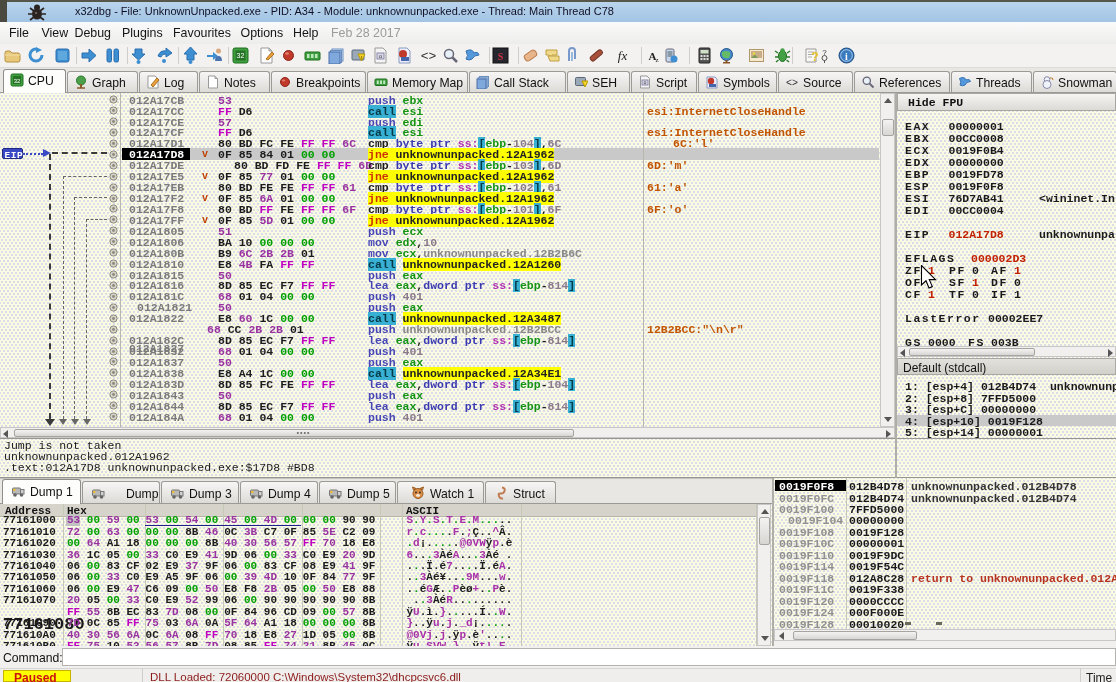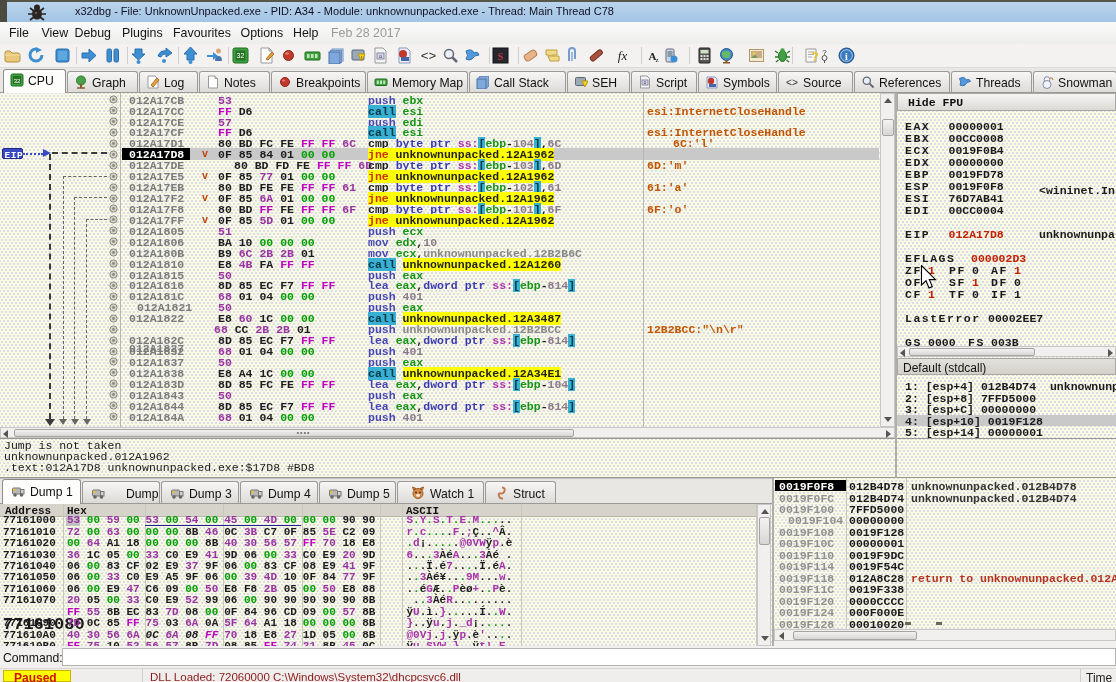--- a/index.html
+++ b/index.html
@@ -462,21 +462,21 @@
     <circle cx="4.5" cy="4.5" r="1.4" fill="#8a887e"></circle>
   </svg>
 <div class="a mono" style="left:129px;top:313.2px;color:#7b7b7b;">012A1822</div>
 <div class="a mono" style="left:218px;top:313.2px;"><span class="btk">E8</span><span> </span><span class="btp">60</span><span> </span><span class="btk">1C</span><span> </span><span class="bt0">00</span><span> </span><span class="bt0">00</span></div>
 <div class="a mono" style="left:368px;top:313.2px;color:#222;"><span class="br">call</span><span> </span><span class="yb" style="color:#222">unknownunpacked.12A3487</span></div>
 <svg class="a" style="left:109px;top:313.7px" width="9" height="9" viewBox="0 0 9 9">
     <circle cx="4.5" cy="4.5" r="3.6" fill="#d8d5c8" stroke="#8a887e"></circle>
     <circle cx="4.5" cy="4.5" r="1.4" fill="#8a887e"></circle>
   </svg>
 <div class="a mono" style="left:129px;top:343px;color:#7b7b7b;">012A1827</div>
-<div class="a mono" style="left:214px;top:324.1px;"><span class="btp">68</span><span> </span><span class="btk">CC</span><span> </span><span class="btp">2B</span><span> </span><span class="btp">2B</span><span> </span><span class="btk">01</span></div>
+<div class="a mono" style="left:207px;top:324.1px;"><span class="btp">68</span><span> </span><span class="btk">CC</span><span> </span><span class="btp">2B</span><span> </span><span class="btp">2B</span><span> </span><span class="btk">01</span></div>
 <div class="a mono" style="left:368px;top:324.1px;color:#222;"><span class="mn">push</span><span> </span><span class="gy">unknownunpacked.12B2BCC</span></div>
 <div class="a mono" style="left:647px;top:324.1px;color:#c25400;">12B2BCC:"\n\r"</div>
 <svg class="a" style="left:109px;top:324.6px" width="9" height="9" viewBox="0 0 9 9">
     <circle cx="4.5" cy="4.5" r="3.6" fill="#d8d5c8" stroke="#8a887e"></circle>
     <circle cx="4.5" cy="4.5" r="1.4" fill="#8a887e"></circle>
   </svg>
 <div class="a mono" style="left:129px;top:335.1px;color:#7b7b7b;">012A182C</div>
 <div class="a mono" style="left:218px;top:335.1px;"><span class="btk">8D</span><span> </span><span class="btk">85</span><span> </span><span class="btk">EC</span><span> </span><span class="btk">F7</span><span> </span><span class="btf">FF</span><span> </span><span class="btf">FF</span></div>
 <div class="a mono" style="left:368px;top:335.1px;color:#222;"><span class="mn">lea</span><span> </span><span class="g">eax</span><span class="btk">,</span><span class="nv">dword</span><span class="btk"> </span><span class="nv">ptr</span><span class="btk"> </span><span class="mg">ss:</span><span class="br">[</span><span class="g">ebp</span><span class="btk">-</span><span class="im">814</span><span class="br">]</span></div>
 <svg class="a" style="left:109px;top:335.6px" width="9" height="9" viewBox="0 0 9 9">
@@ -574,21 +574,21 @@
 <div class="a mono" style="left:905px;top:157px;font-weight:bold;letter-spacing:1.5px;color:#1a1a1a;">EDX</div>
 <div class="a mono" style="left:948.5px;top:157px;color:#1a1a1a;">00000000</div>
 <div class="a mono" style="left:905px;top:169px;font-weight:bold;letter-spacing:1.5px;color:#1a1a1a;">EBP</div>
 <div class="a mono" style="left:948.5px;top:169px;color:#1a1a1a;">0019FD78</div>
 <div class="a mono" style="left:905px;top:181px;font-weight:bold;letter-spacing:1.5px;color:#1a1a1a;">ESP</div>
 <div class="a mono" style="left:948.5px;top:181px;color:#1a1a1a;">0019F0F8</div>
 <div class="a mono" style="left:905px;top:193px;font-weight:bold;letter-spacing:1.5px;color:#1a1a1a;">ESI</div>
 <div class="a mono" style="left:948.5px;top:193px;color:#1a1a1a;">76D7AB41</div>
 <div class="a mono" style="left:905px;top:205px;font-weight:bold;letter-spacing:1.5px;color:#1a1a1a;">EDI</div>
 <div class="a mono" style="left:948.5px;top:205px;color:#1a1a1a;">00CC0004</div>
-<div class="a mono" style="left:1039px;top:185px;color:#1a1a1a;">&lt;wininet.In</div>
+<div class="a mono" style="left:1039px;top:193px;color:#1a1a1a;">&lt;wininet.In</div>
 <div class="a mono" style="left:905px;top:229px;font-weight:bold;letter-spacing:1.5px;color:#1a1a1a;">EIP</div>
 <div class="a mono" style="left:948.5px;top:229px;color:#c22000;">012A17D8</div>
 <div class="a mono" style="left:1039px;top:229px;color:#1a1a1a;">unknownunpa</div>
 <div class="a mono" style="left:905px;top:253px;font-weight:bold;letter-spacing:1.5px;color:#1a1a1a;">EFLAGS</div>
 <div class="a mono" style="left:971px;top:253px;color:#c22000;">000002D3</div>
 <div class="a mono" style="left:905px;top:265px;font-weight:bold;letter-spacing:1.5px;color:#1a1a1a;">ZF</div>
 <div class="a mono" style="left:928px;top:265px;color:#c22000;">1</div>
 <div class="a mono" style="left:949px;top:265px;font-weight:bold;letter-spacing:1.5px;color:#1a1a1a;">PF</div>
 <div class="a mono" style="left:972px;top:265px;color:#1a1a1a;">0</div>
 <div class="a mono" style="left:991px;top:265px;font-weight:bold;letter-spacing:1.5px;color:#1a1a1a;">AF</div>
@@ -755,21 +755,21 @@
 <div class="a mono" style="left:302.8px;top:606.7px;font-size:11px;"><span class="btk">09</span> <span class="bt0">00</span> <span class="btp">57</span> <span class="btk">8B</span></div>
 <div class="a mono" style="left:406.5px;top:606.7px;font-size:11px;"><span style="color:#1c1c1c">ÿ</span><span style="color:#a832a8">U</span><span style="color:#1c1c1c">.</span><span style="color:#1c1c1c">ì</span><span style="color:#1c1c1c">.</span><span style="color:#a832a8">}</span><span style="color:#1c1c1c">.</span><span style="color:#0a9e0a">.</span><span style="color:#1c1c1c">.</span><span style="color:#1c1c1c">.</span><span style="color:#1c1c1c">.</span><span style="color:#1c1c1c">Í</span><span style="color:#1c1c1c">.</span><span style="color:#0a9e0a">.</span><span style="color:#a832a8">W</span><span style="color:#1c1c1c">.</span></div>
 <div class="a mono" style="left:3px;top:618.1px;font-size:11px;color:#1a1a1a;">77161090</div>
 <div class="a mono" style="left:67px;top:618.1px;font-size:11px;"><span class="btp">7D</span> <span class="btk">0C</span> <span class="btk">85</span> <span class="btf">FF</span></div>
 <div class="a mono" style="left:145.6px;top:618.1px;font-size:11px;"><span class="btp">75</span> <span class="btk">03</span> <span class="btp">6A</span> <span class="btk">0A</span></div>
 <div class="a mono" style="left:224.2px;top:618.1px;font-size:11px;"><span class="btp">5F</span> <span class="btp">64</span> <span class="btk">A1</span> <span class="btk">18</span></div>
 <div class="a mono" style="left:302.8px;top:618.1px;font-size:11px;"><span class="bt0">00</span> <span class="bt0">00</span> <span class="bt0">00</span> <span class="btk">8B</span></div>
 <div class="a mono" style="left:406.5px;top:618.1px;font-size:11px;"><span style="color:#a832a8">}</span><span style="color:#1c1c1c">.</span><span style="color:#1c1c1c">.</span><span style="color:#1c1c1c">ÿ</span><span style="color:#a832a8">u</span><span style="color:#1c1c1c">.</span><span style="color:#a832a8">j</span><span style="color:#1c1c1c">.</span><span style="color:#a832a8">_</span><span style="color:#a832a8">d</span><span style="color:#1c1c1c">¡</span><span style="color:#1c1c1c">.</span><span style="color:#0a9e0a">.</span><span style="color:#0a9e0a">.</span><span style="color:#0a9e0a">.</span><span style="color:#1c1c1c">.</span></div>
 <div class="a mono" style="left:3px;top:629.5px;font-size:11px;color:#1a1a1a;">771610A0</div>
 <div class="a mono" style="left:67px;top:629.5px;font-size:11px;"><span class="btp">40</span> <span class="btp">30</span> <span class="btp">56</span> <span class="btp">6A</span></div>
-<div class="a mono" style="left:145.6px;top:629.5px;font-size:11px;font-style:italic;"><span class="btk">0C</span> <span class="btp">6A</span> <span class="btk">08</span> <span class="btf">FF</span></div>
+<div class="a mono" style="left:145.6px;top:629.5px;font-size:11px;"><span class="btk">0C</span> <span class="btp">6A</span> <span class="btk">08</span> <span class="btf">FF</span></div>
 <div class="a mono" style="left:224.2px;top:629.5px;font-size:11px;"><span class="btp">70</span> <span class="btk">18</span> <span class="btk">E8</span> <span class="btp">27</span></div>
 <div class="a mono" style="left:302.8px;top:629.5px;font-size:11px;"><span class="btk">1D</span> <span class="btk">05</span> <span class="bt0">00</span> <span class="btk">8B</span></div>
 <div class="a mono" style="left:406.5px;top:629.5px;font-size:11px;"><span style="color:#a832a8">@</span><span style="color:#a832a8">0</span><span style="color:#a832a8">V</span><span style="color:#a832a8">j</span><span style="color:#1c1c1c">.</span><span style="color:#a832a8">j</span><span style="color:#1c1c1c">.</span><span style="color:#1c1c1c">ÿ</span><span style="color:#a832a8">p</span><span style="color:#1c1c1c">.</span><span style="color:#1c1c1c">è</span><span style="color:#a832a8">'</span><span style="color:#1c1c1c">.</span><span style="color:#1c1c1c">.</span><span style="color:#0a9e0a">.</span><span style="color:#1c1c1c">.</span></div>
 <div class="a mono" style="left:3px;top:640.9px;font-size:11px;color:#1a1a1a;">771610B0</div>
 <div class="a mono" style="left:67px;top:640.9px;font-size:11px;"><span class="btf">FF</span> <span class="btp">75</span> <span class="btk">10</span> <span class="btp">53</span></div>
 <div class="a mono" style="left:145.6px;top:640.9px;font-size:11px;"><span class="btp">56</span> <span class="btp">57</span> <span class="btk">8B</span> <span class="btp">7D</span></div>
 <div class="a mono" style="left:224.2px;top:640.9px;font-size:11px;"><span class="btk">08</span> <span class="btk">85</span> <span class="btf">FF</span> <span class="btp">74</span></div>
 <div class="a mono" style="left:302.8px;top:640.9px;font-size:11px;"><span class="btp">21</span> <span class="btk">8B</span> <span class="btp">45</span> <span class="btk">0C</span></div>
 <div class="a mono" style="left:406.5px;top:640.9px;font-size:11px;"><span style="color:#1c1c1c">ÿ</span><span style="color:#a832a8">u</span><span style="color:#1c1c1c">.</span><span style="color:#a832a8">S</span><span style="color:#a832a8">V</span><span style="color:#a832a8">W</span><span style="color:#1c1c1c">.</span><span style="color:#a832a8">}</span><span style="color:#1c1c1c">.</span><span style="color:#1c1c1c">.</span><span style="color:#1c1c1c">ÿ</span><span style="color:#a832a8">t</span><span style="color:#a832a8">!</span><span style="color:#1c1c1c">.</span><span style="color:#a832a8">E</span><span style="color:#1c1c1c">.</span></div>
 <div class="a" style="left:144.5px;top:524.7px;width:78px;height:1.4px;background:#20208a;"></div>

